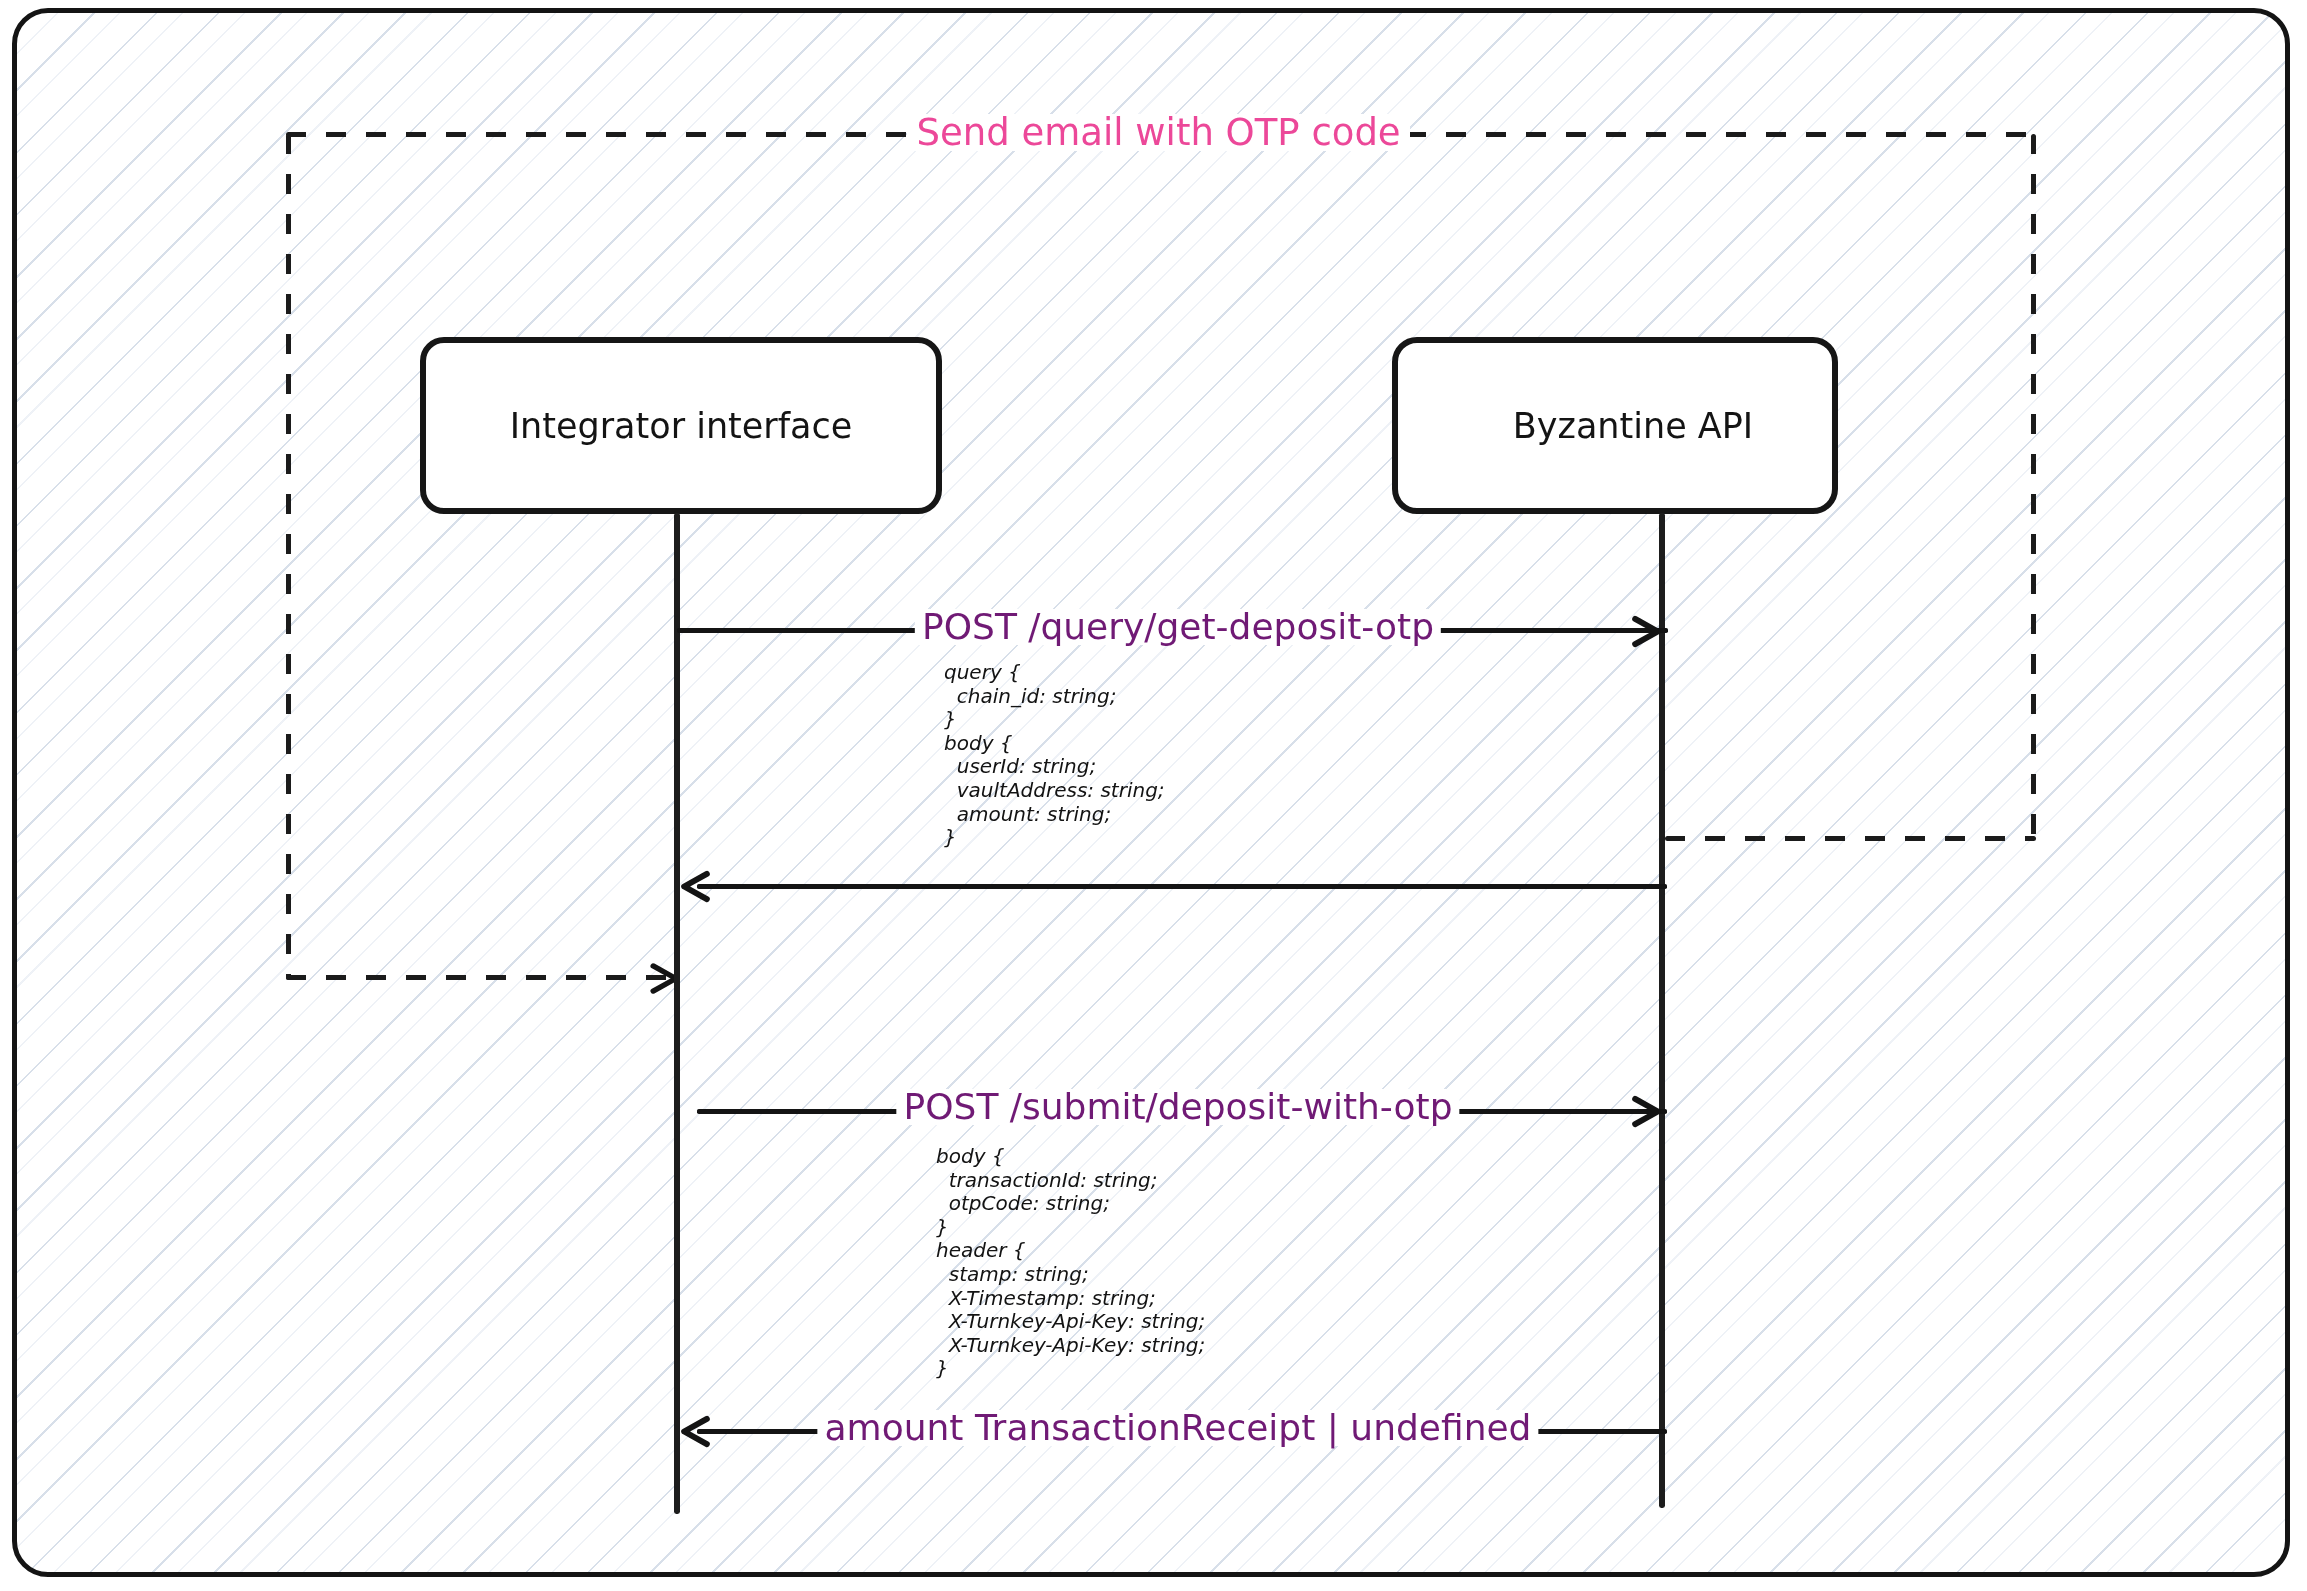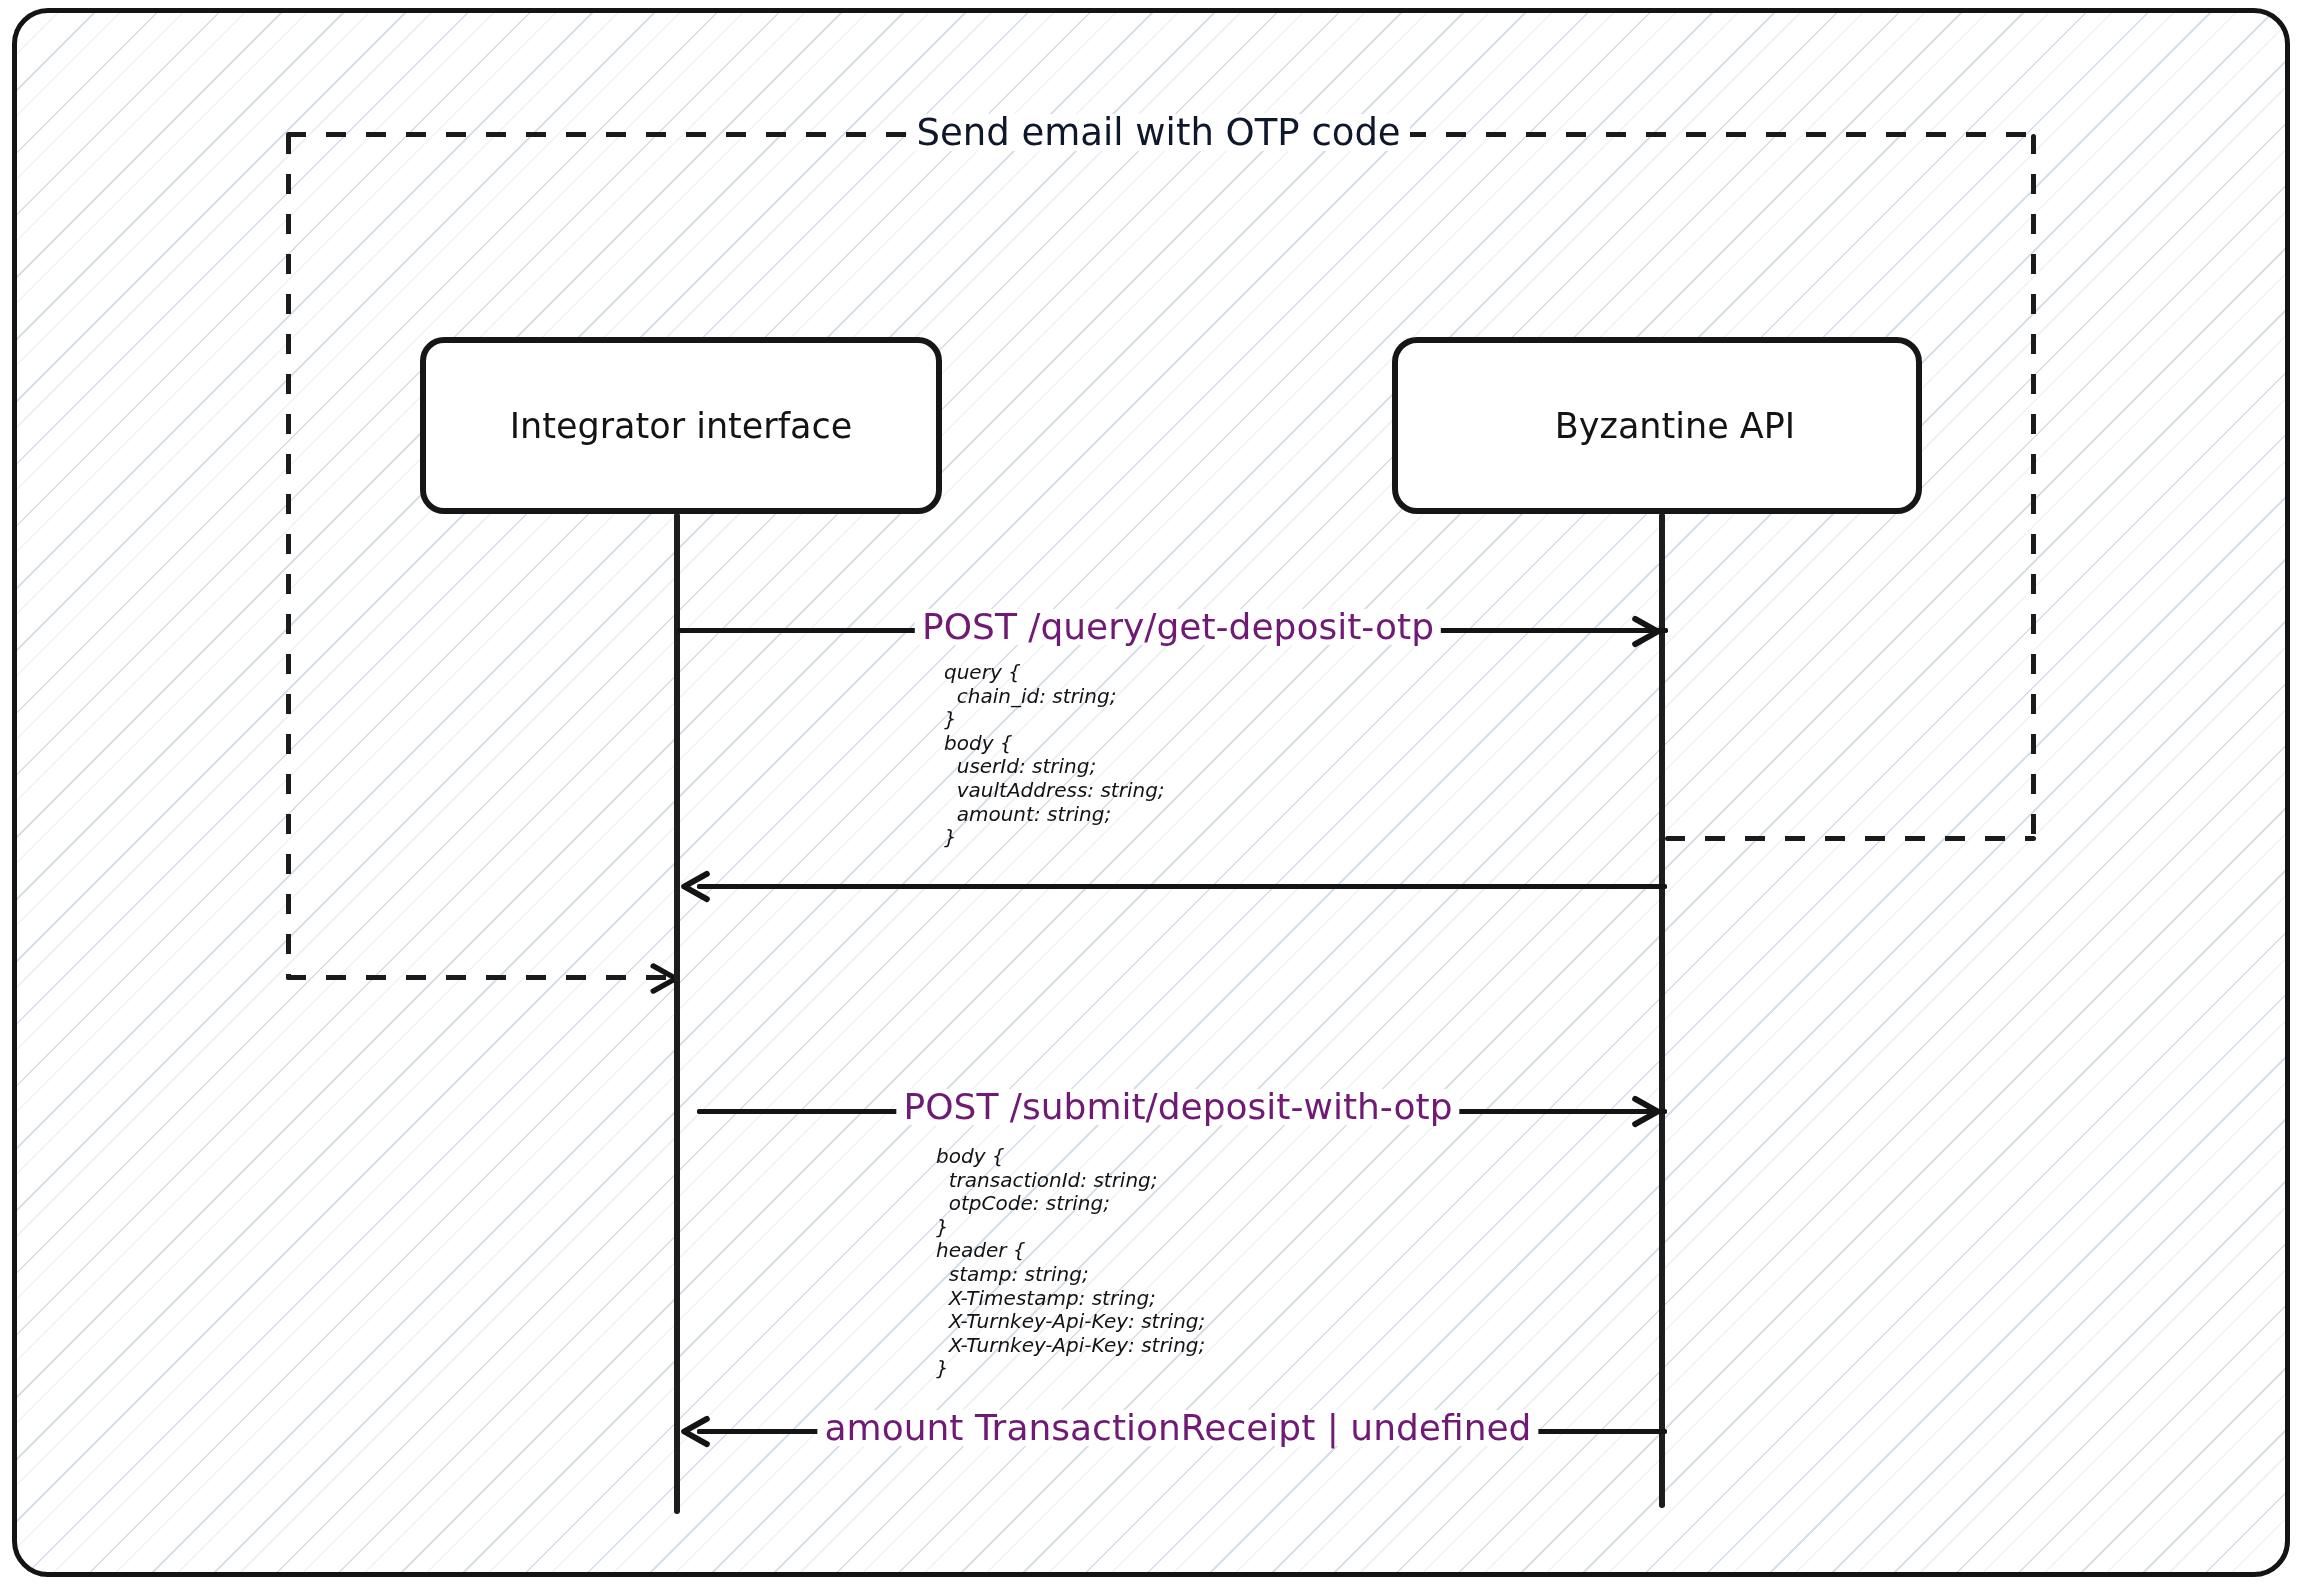--- a/index.html
+++ b/index.html
@@ -50,21 +50,21 @@
     border-radius: 3px;
   }
   .frag-v {
     width: 5.4px;
     background-image: repeating-linear-gradient(to bottom,
       #1b1b1b 0px, #1b1b1b 20.4px, rgba(0,0,0,0) 20.4px, rgba(0,0,0,0) 40px);
     border-radius: 3px;
   }
   .frag-title {
     position: absolute;
-    color: #0f172a;
+    color: #ec4899;
     font-size: 37px;
     line-height: 1;
     white-space: nowrap;
     background: #ffffff;
     padding: 0 9.6px;
   }
 
   
   .participant {
     position: absolute;
@@ -148,21 +148,21 @@
         <path d="M 12 10 L 50 31 L 12 52" fill="none" stroke="#141414" stroke-width="9" stroke-linecap="round" stroke-linejoin="round"></path>
       </svg>
     </div>
 
     <div class="frag-title" style="left:902px; top:109px;">Send email with OTP code</div>
 
     <div class="participant" style="left:415px; top:332px; width:522px; height:177px;border-radius:24px;">
       <span class="pname">Integrator interface</span>
     </div>
 
-    <div class="participant" style="left:1387px; top:332px; width:530px; height:177px;padding-left:36px;">
+    <div class="participant" style="left:1387px; top:332px; width:446px; height:177px;padding-left:36px;">
       <span class="pname">Byzantine API</span>
     </div>
 
     <div class="lifeline" style="left:669px; top:508px; height:1001px;"></div>
     <div class="lifeline" style="left:1654px; top:508px; height:995px;"></div>
 
     <div class="msg-line" style="left:672px; top:623px; width:991px;"></div>
     <div class="arrow-head" style="left:1623px; top:608px;">
       <svg viewBox="0 0 62 62">
         <path d="M 12 10 L 50 31 L 12 52" fill="none" stroke="#141414" stroke-width="10" stroke-linecap="round" stroke-linejoin="round"></path>

